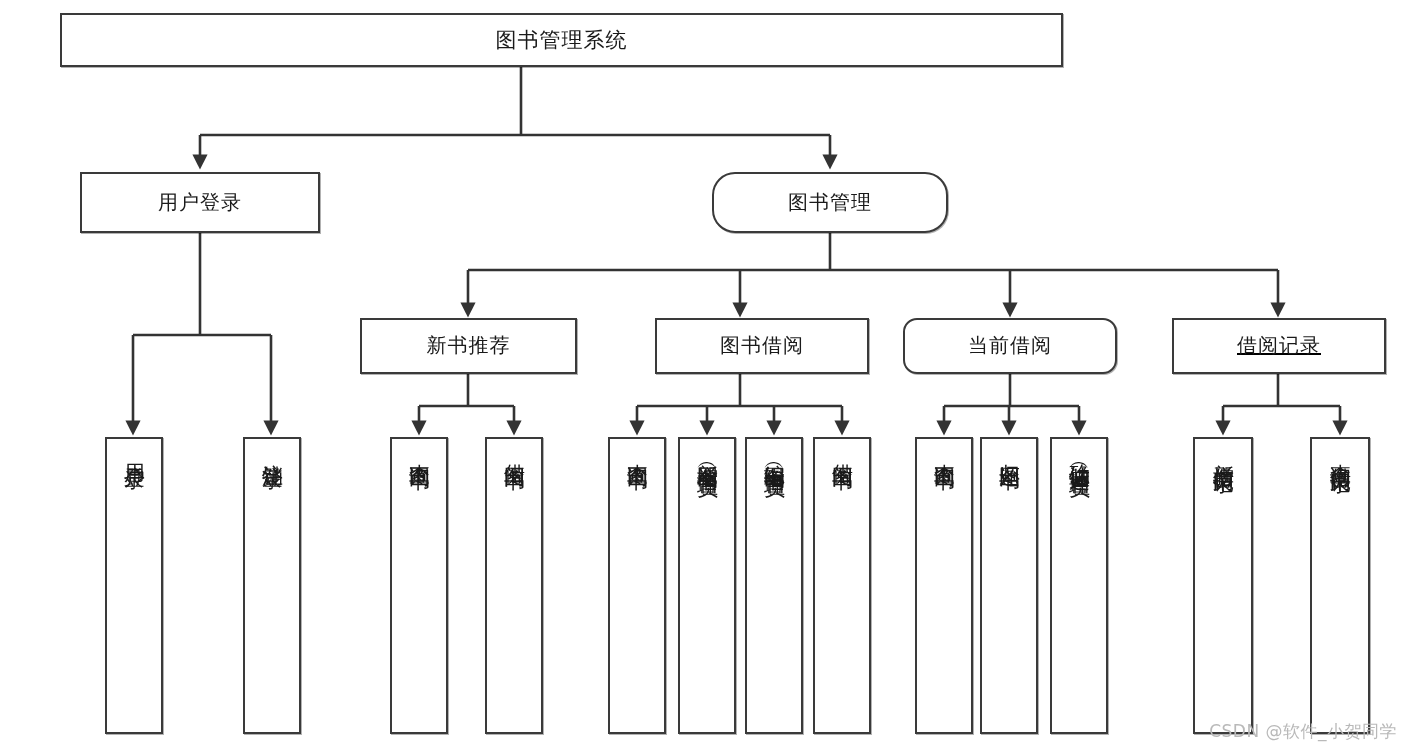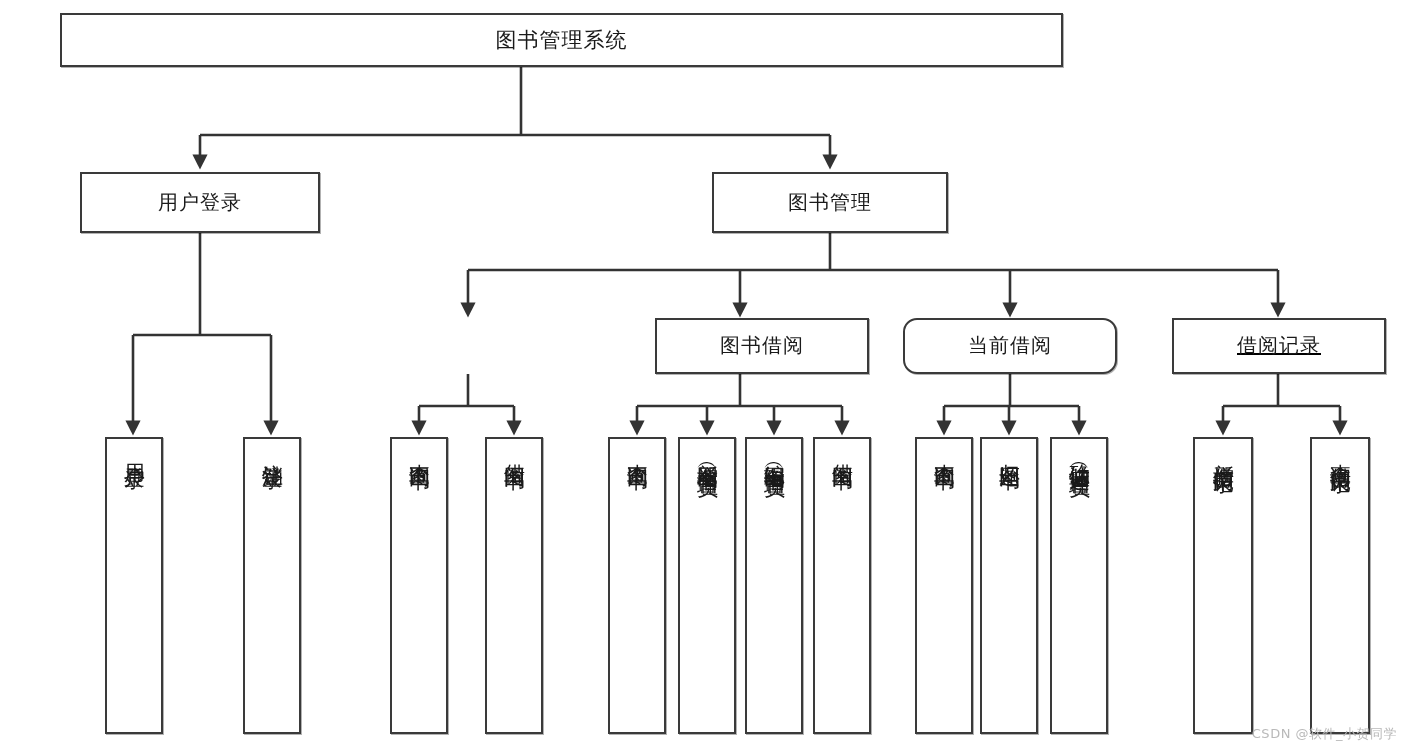--- a/index.html
+++ b/index.html
@@ -37,21 +37,21 @@
     font-size:21px;
     letter-spacing:2px;
     line-height:1.0;
   }
   .node.root .label{ font-size:21px; }
 
   #watermark{
     position:absolute;
     right:8px;
     bottom:4px;
-    font-size:13px;
+    font-size:17px;
     color:#b9b9b9;
     letter-spacing:.5px;
     white-space:nowrap;
     pointer-events:none;
   }
 </style>
 </head>
 <body>
 
 <div id="diagram-root">
@@ -106,24 +106,27 @@
     </g>
   </svg>
 
   <div class="node horizontal root" style="left:20px;top:13px;width:1003px;height:54px;margin-left:40px;">
     <span class="label">图书管理系统</span>
   </div>
 
   <div class="node horizontal" style="left:80px;top:172px;width:240px;height:61px;">
     <span class="label">用户登录</span>
   </div>
-  <div class="node horizontal" style="left:712px;top:172px;width:236px;height:61px;">
+  <div class="node horizontal" style="left:712px;top:172px;width:236px;height:61px;border-radius:23px;">
     <span class="label">图书管理</span>
   </div>
 
+  <div class="node horizontal" style="left:360px;top:318px;width:217px;height:56px;">
+    <span class="label">新书推荐</span>
+  </div>
   <div class="node horizontal" style="left:633px;top:318px;width:214px;height:56px;margin-left:22px;">
     <span class="label">图书借阅</span>
   </div>
   <div class="node horizontal" style="left:903px;top:318px;width:214px;height:56px;border-radius:14px;">
     <span class="label">当前借阅</span>
   </div>
   <div class="node horizontal" style="left:1172px;top:318px;width:214px;height:56px;text-decoration:underline;">
     <span class="label">借阅记录</span>
   </div>
 

